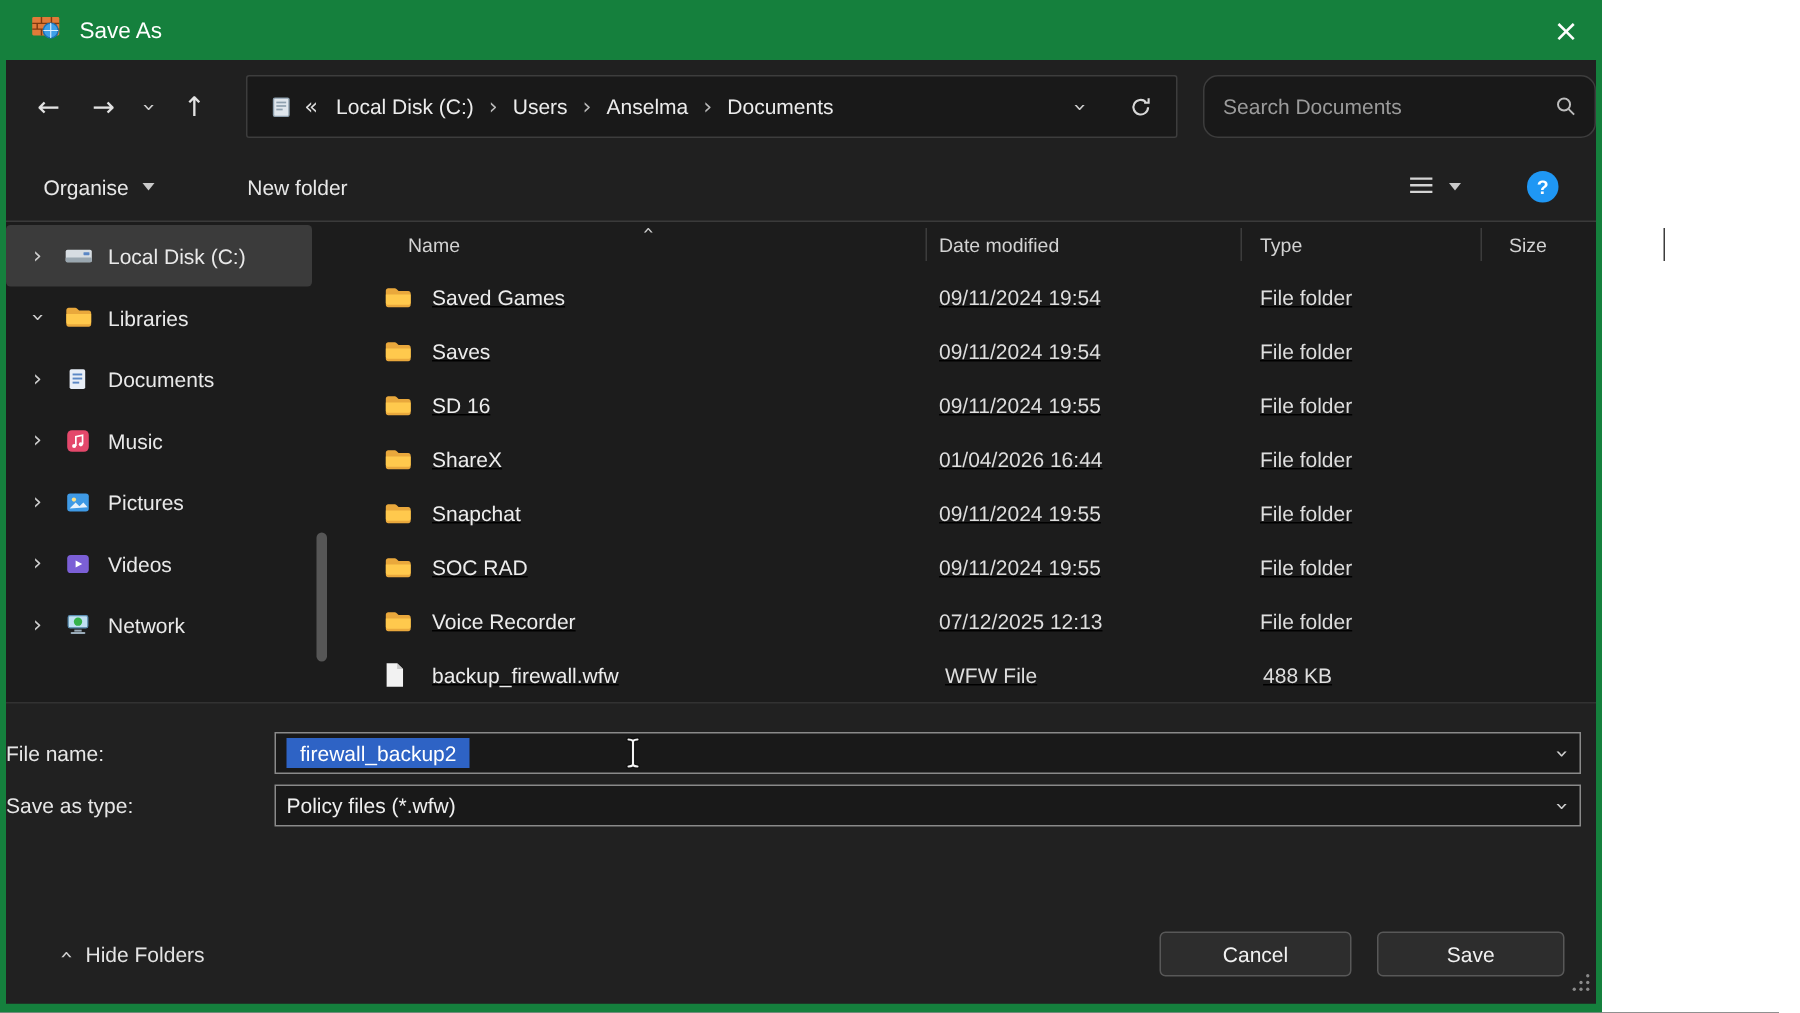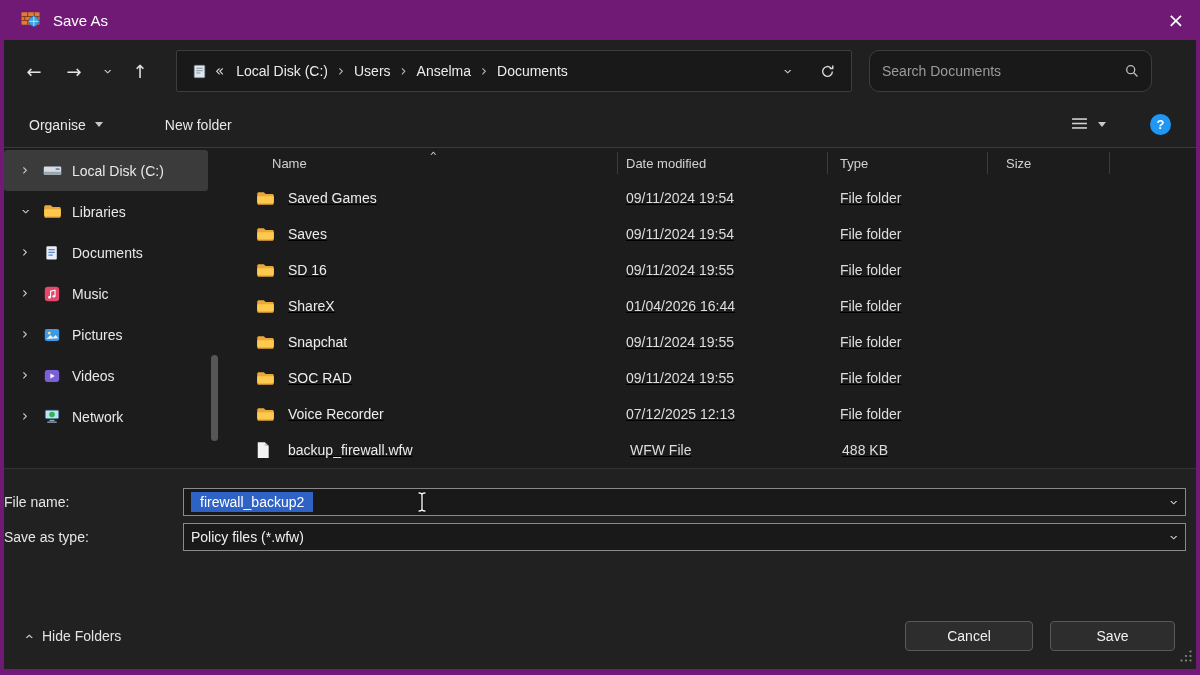--- a/index.html
+++ b/index.html
@@ -1,17 +1,17 @@
 <!DOCTYPE html>
 <html><head>
 <meta charset="utf-8">
 <style>
   * { margin:0; padding:0; box-sizing:border-box; }
   html,body { width:1200px; height:675px; overflow:hidden; }
-  .page { position:relative; width:1200px; height:675px; background:#701a75;
+  .page { position:relative; width:1068px; height:675px; background:#15803d;
           font-family:"Liberation Sans",sans-serif; }
 
   
   .titlebar { position:absolute; top:0; left:0; right:0; height:40px;
               display:flex; align-items:center; padding-left:21px; gap:13px; }
   .title { color:#fff; font-size:15px; }
   .close-btn { position:absolute; top:0; right:0; width:48px; height:40px;
                display:flex; align-items:center; justify-content:center;
                color:#fff; font-size:20px; background:transparent; border:none; cursor:pointer;
                font-family:"DejaVu Sans",sans-serif; }
@@ -98,21 +98,21 @@
             border-top:1px solid #323232; padding-top:19px; }
   .field-row { display:flex; align-items:center; height:28px; margin-bottom:7px; }
   .field-label { width:171px; text-align:left; color:#e6e6e6; font-size:14px; flex:none; }
   .combo { position:relative; flex:1; margin-left:8px; margin-right:10px; height:28px;
            border:1px solid #8a8a8a; background:#191919; display:flex; align-items:center;
            padding:0 30px 0 7px; color:#efefef; font-size:14px; cursor:text; }
   .combo .combo-chev { position:absolute; right:9px; top:6px; cursor:pointer; }
   .sel-text { background:#2e63c5; color:#fff; padding:2px 9px; }
   .ibeam { position:absolute; left:232px; top:2px; pointer-events:none; }
 
-  .bottom-strip { position:absolute; left:1px; right:0; bottom:0; height:66px;
+  .bottom-strip { position:absolute; left:16px; right:0; bottom:0; height:66px;
                   display:flex; align-items:center; padding:0 21px; }
   .hide-folders { display:flex; align-items:center; gap:10px; color:#e3e3e3; font-size:14px;
                   background:none; border:none; cursor:pointer; font-family:"Liberation Sans",sans-serif; }
   .btns { margin-left:auto; display:flex; gap:17px; }
   .btn { width:125px; height:30px; background:#2d2d2d; border:1px solid #585858; border-radius:4px;
          color:#f1f1f1; font-size:14px; display:flex; align-items:center; justify-content:center;
          cursor:pointer; font-family:"Liberation Sans",sans-serif; }
   .btn.cancel { width:128px; }
   .grip { position:absolute; right:3px; bottom:2px; }
 </style>

